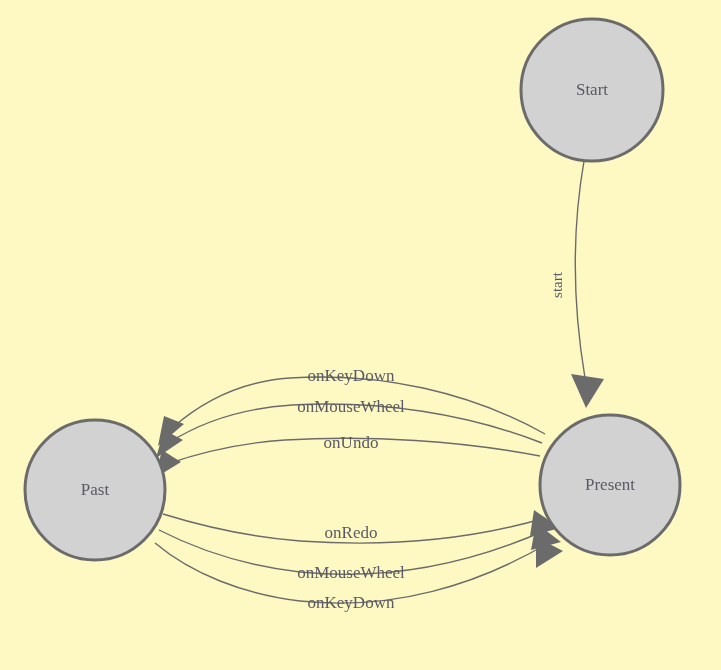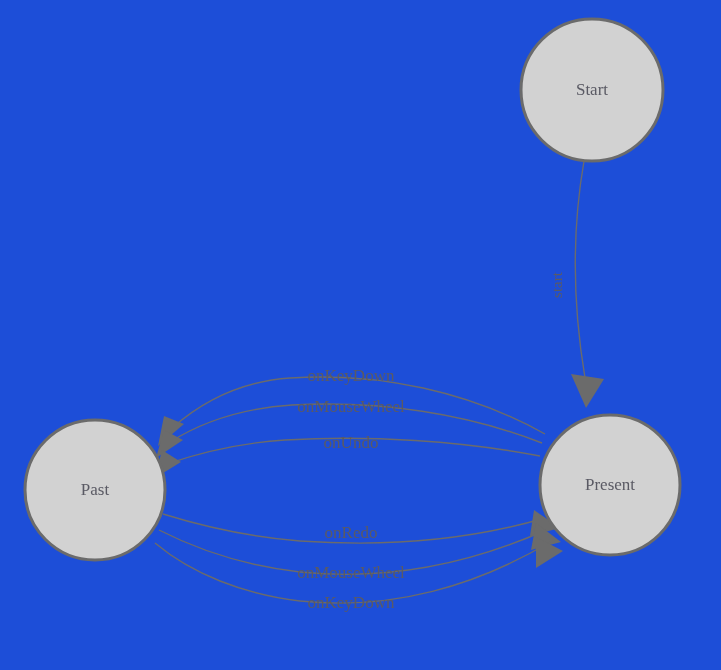--- a/index.html
+++ b/index.html
@@ -11,21 +11,21 @@
   body {
     width: 721px;
     height: 670px;
     overflow: hidden;
     font-family: "Liberation Serif", "DejaVu Serif", serif;
   }
   #diagram-canvas {
     position: relative;
     width: 721px;
     height: 670px;
-    background: #1d4ed8;
+    background: #fef9c3;
   }
   svg#graph {
     position: absolute;
     top: 0;
     left: 0;
     width: 721px;
     height: 670px;
     display: block;
   }
   .node-shape {

